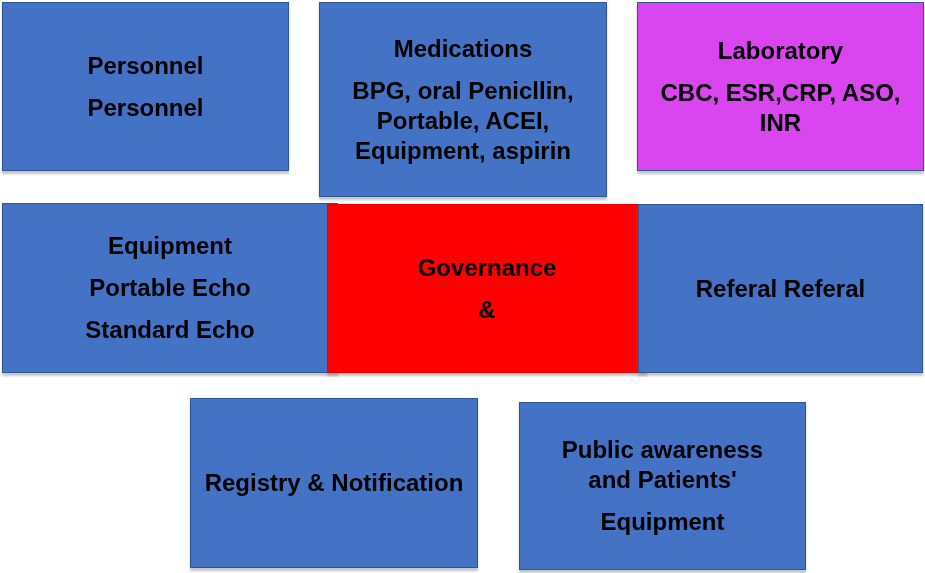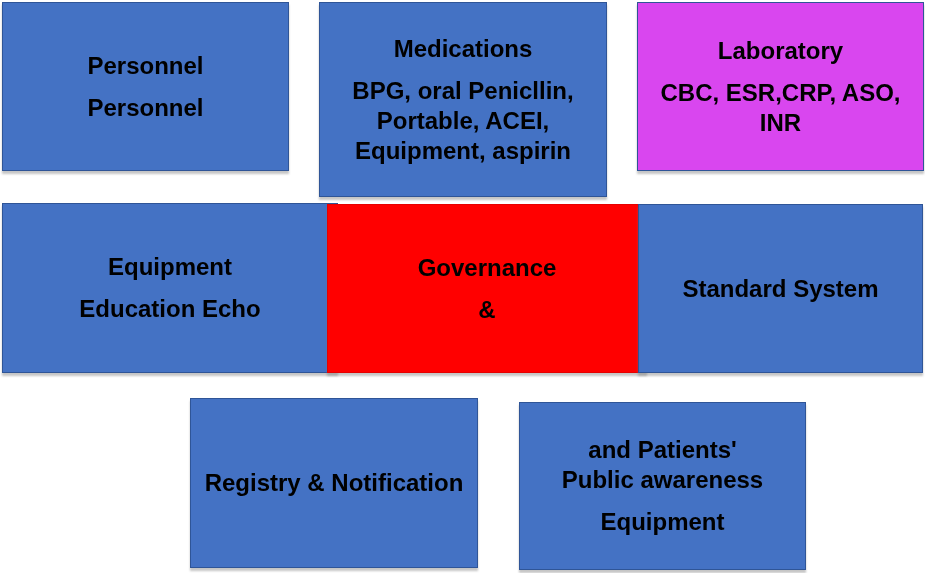--- a/index.html
+++ b/index.html
@@ -66,37 +66,38 @@
   <div class="box blue b3" style="background-color: #d946ef;">
     <div class="para">Laboratory</div>
     <div class="para">
       <div>CBC, ESR,CRP, ASO,</div>
       <div>INR</div>
     </div>
   </div>
 
   <div class="box blue b4" style="background-color: rgb(68, 114, 196);">
     <div class="para">Equipment</div>
-    <div class="para">Education Echo</div>
+    <div class="para">Portable Echo</div>
+    <div class="para">Standard Echo</div>
   </div>
 
   <div class="box red b5" style="background-color: rgb(255, 0, 0);">
     <div class="para">Governance</div>
     <div class="para">&amp;</div>
   </div>
 
   <div class="box blue b6" style="background-color: rgb(68, 114, 196);">
-    <div class="para">Standard System</div>
+    <div class="para">Referal Referal</div>
   </div>
 
   <div class="box blue b7" style="background-color: rgb(68, 114, 196);">
     <div class="para">Registry &amp; Notification</div>
   </div>
 
   <div class="box blue b8" style="background-color: rgb(68, 114, 196);">
     <div class="para">
+      <div>Public awareness</div>
       <div>and Patients'</div>
-      <div>Public awareness</div>
     </div>
     <div class="para">Equipment</div>
   </div>
 
 </div>
 
 </body></html>

